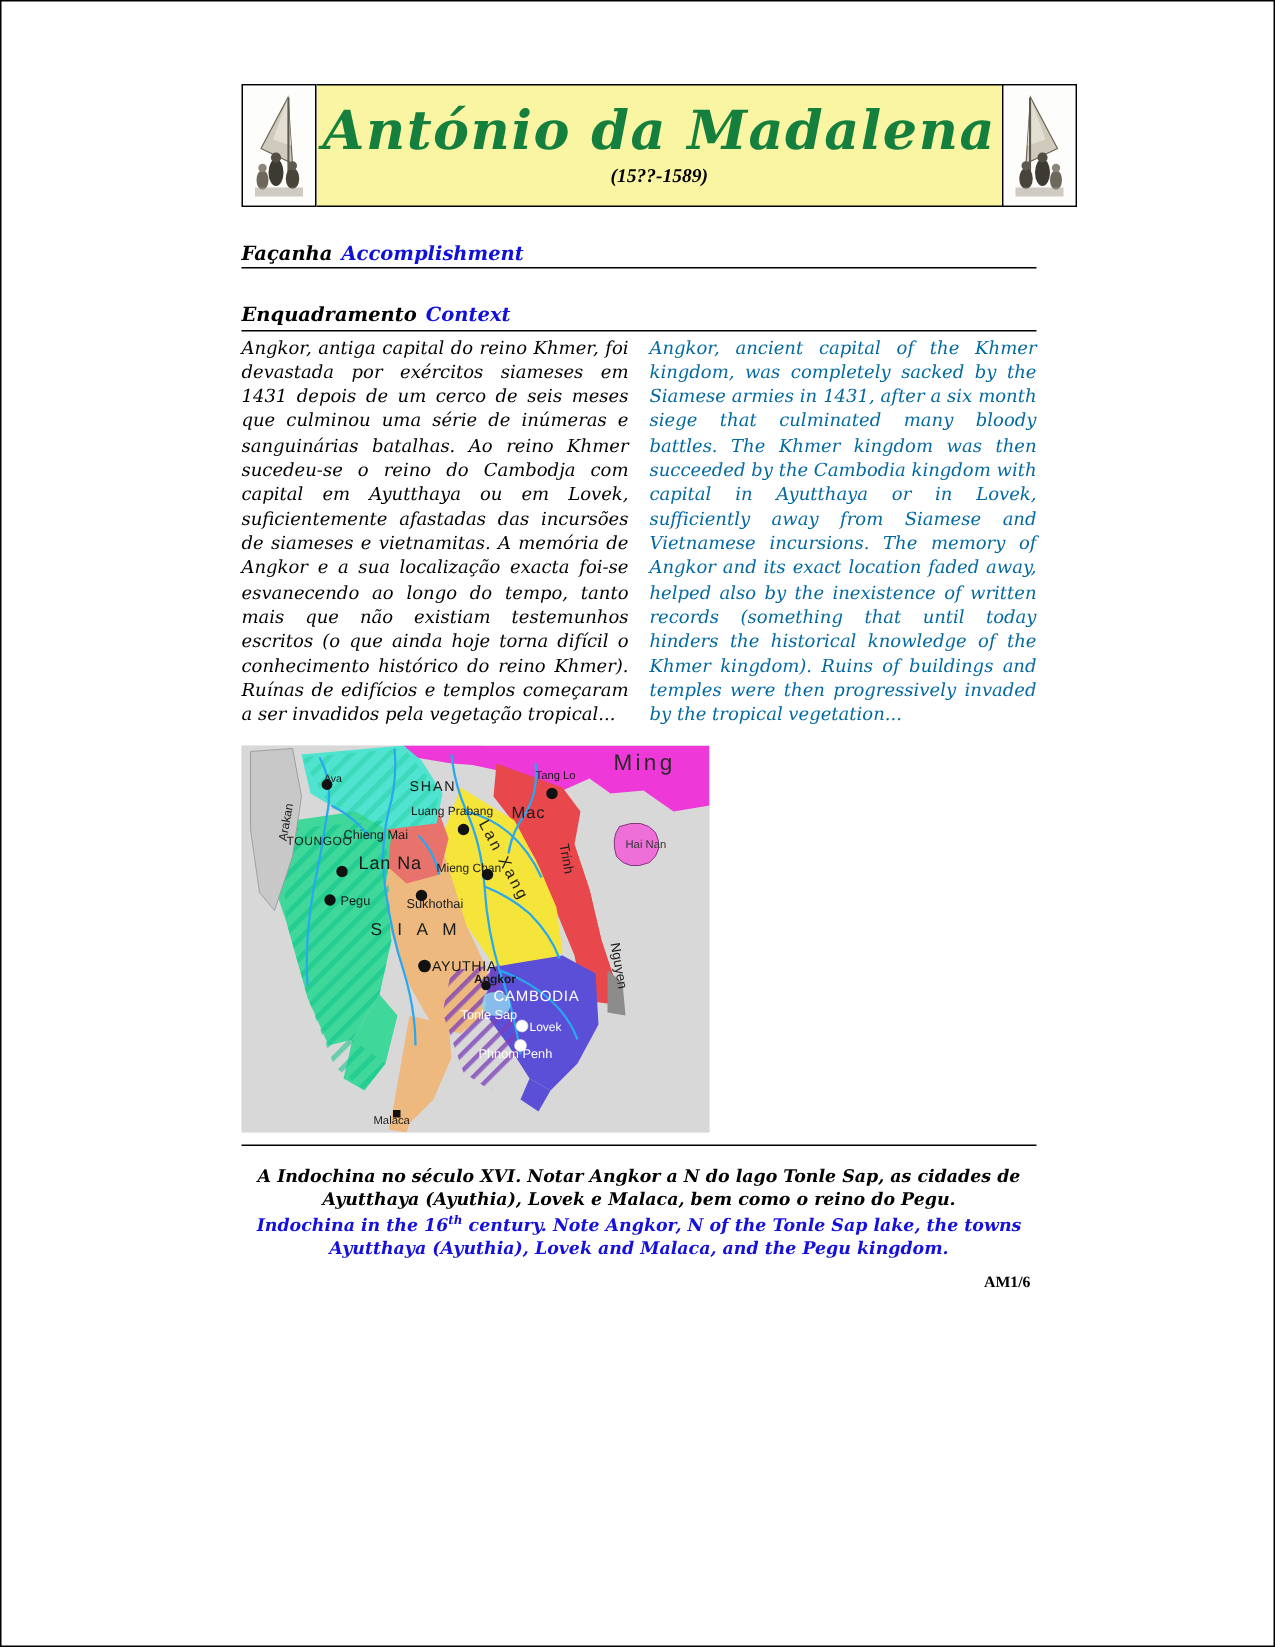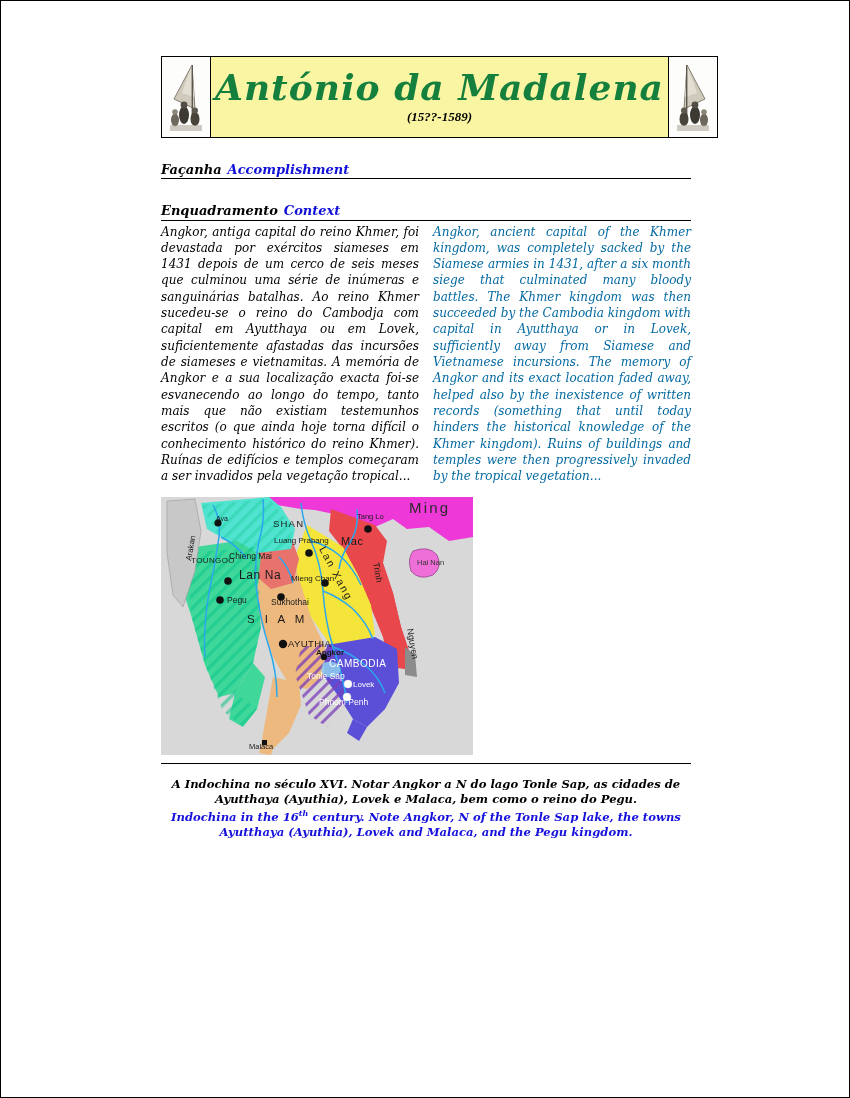--- a/index.html
+++ b/index.html
@@ -350,15 +350,16 @@
           </g>
         </svg>
       </div>
     </div>
 
     <div class="caption">
       <div class="cap-pt">A Indochina no século XVI. Notar Angkor a N do lago Tonle Sap, as cidades de Ayutthaya (Ayuthia), Lovek e Malaca, bem como o reino do Pegu.</div>
       <div class="cap-en"><span>Indochina in the 16</span><sup>th</sup><span> century. Note Angkor, N of the Tonle Sap lake, the towns Ayutthaya (Ayuthia), Lovek and Malaca, and the Pegu kingdom.</span></div>
     </div>
 
+    <div class="footer">AM1/6</div>
 
   </div>
 </div>
 
 </body></html>

